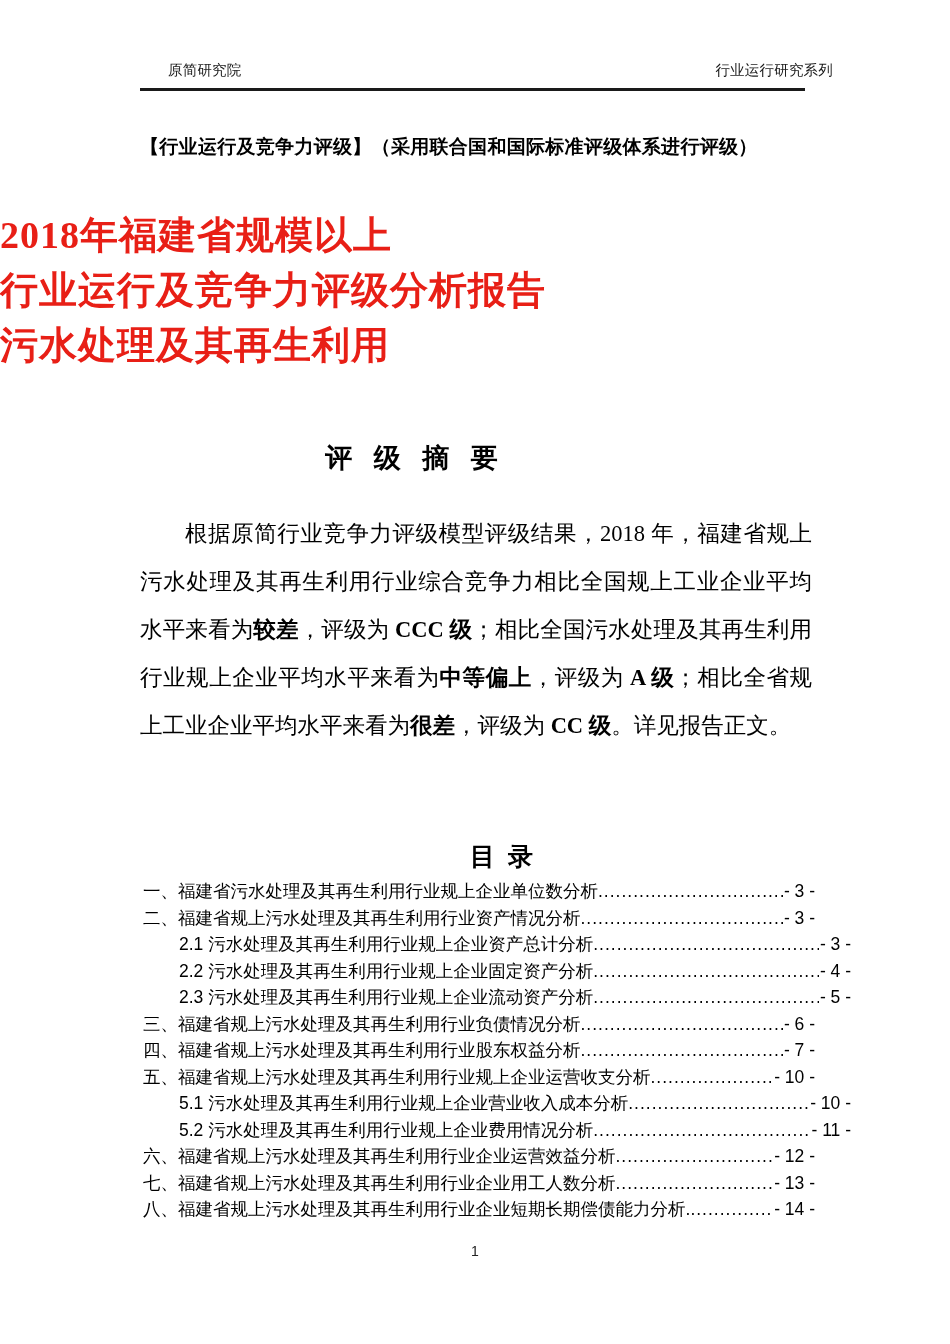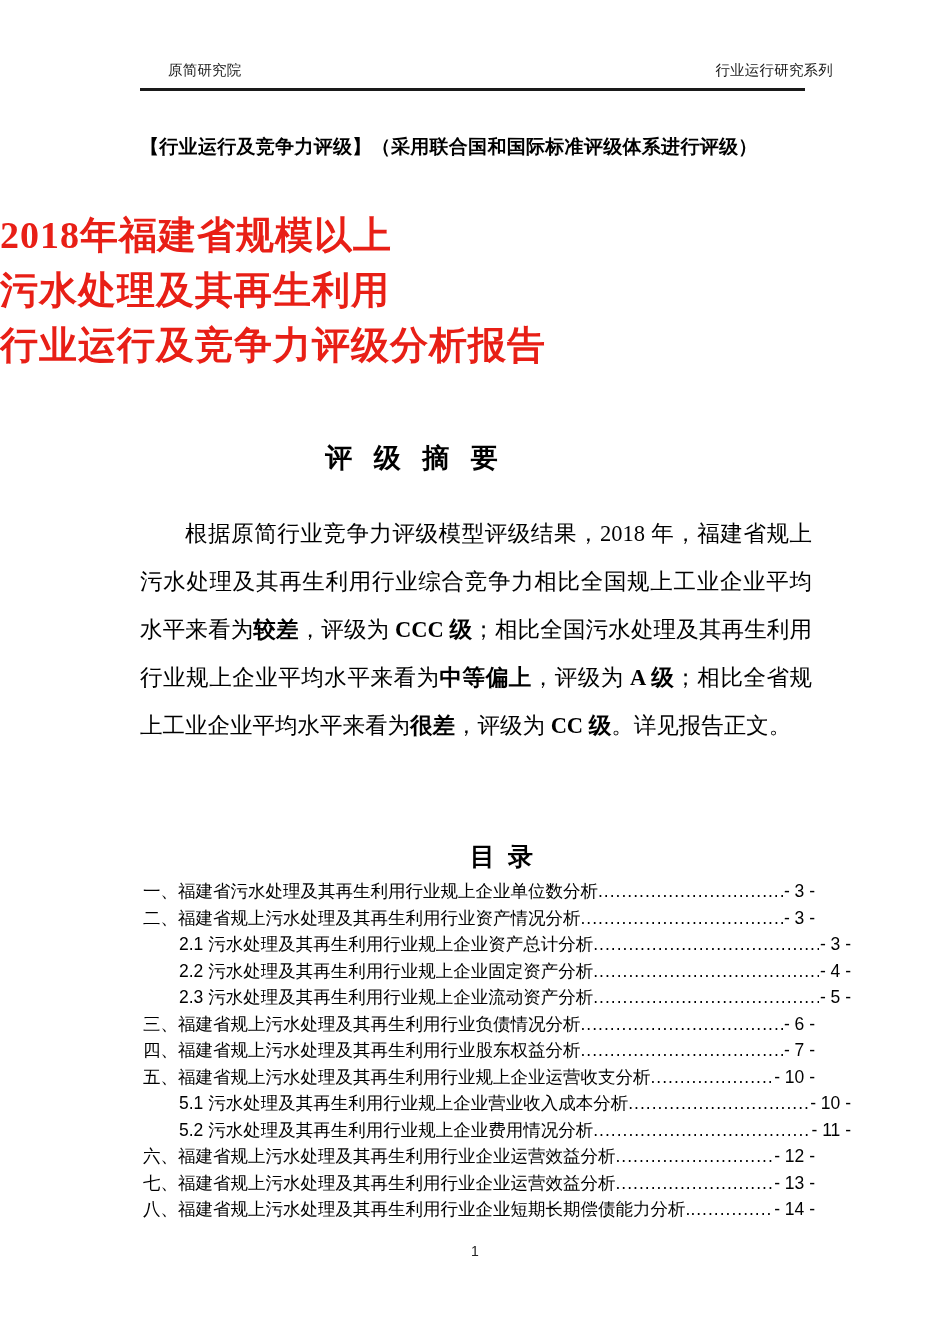--- a/index.html
+++ b/index.html
@@ -177,22 +177,22 @@
   <div class="header">
     <span>原简研究院</span>
     <span>行业运行研究系列</span>
   </div>
   <div class="header-rule"></div>
 
   <div class="subtitle-line">【行业运行及竞争力评级】（采用联合国和国际标准评级体系进行评级）</div>
 
   <div class="title-block">
     <div class="title-line">2018年福建省规模以上</div>
+    <div class="title-line">行业运行及竞争力评级分析报告</div>
     <div class="title-line">污水处理及其再生利用</div>
-    <div class="title-line">行业运行及竞争力评级分析报告</div>
   </div>
 
   <div class="summary-heading">评 级 摘 要</div>
 
   <p class="summary-body">
     <span>根据原简行业竞争力评级模型评级结果，2018 年，福建省规上污水处理及其再生利用行业综合竞争力相比全国规上工业企业平均水平来看为</span><b>较差</b><span>，评级为 </span><b>CCC 级</b><span>；相比全国污水处理及其再生利用行业规上企业平均水平来看为</span><b>中等偏上</b><span>，评级为 </span><b>A 级</b><span>；相比全省规上工业企业平均水平来看为</span><b>很差</b><span>，评级为 </span><b>CC 级</b><span>。详见报告正文。</span>
   </p>
 
   <div class="toc-heading">目 录</div>
 
@@ -246,21 +246,21 @@
         <span class="toc-label">5.2 污水处理及其再生利用行业规上企业费用情况分析</span>
         <span class="toc-dots">........................................................................................................................</span>
         <span class="toc-page">- 11 -</span>
       </div>
       <div class="toc-row">
         <span class="toc-label">六、福建省规上污水处理及其再生利用行业企业运营效益分析</span>
         <span class="toc-dots">........................................................................................................................</span>
         <span class="toc-page">- 12 -</span>
       </div>
       <div class="toc-row">
-        <span class="toc-label">七、福建省规上污水处理及其再生利用行业企业运营效益分析</span>
+        <span class="toc-label">七、福建省规上污水处理及其再生利用行业企业用工人数分析</span>
         <span class="toc-dots">........................................................................................................................</span>
         <span class="toc-page">- 13 -</span>
       </div>
       <div class="toc-row">
         <span class="toc-label">八、福建省规上污水处理及其再生利用行业企业短期长期偿债能力分析.</span>
         <span class="toc-dots">........................................................................................................................</span>
         <span class="toc-page">- 14 -</span>
       </div>
     </div>
 

